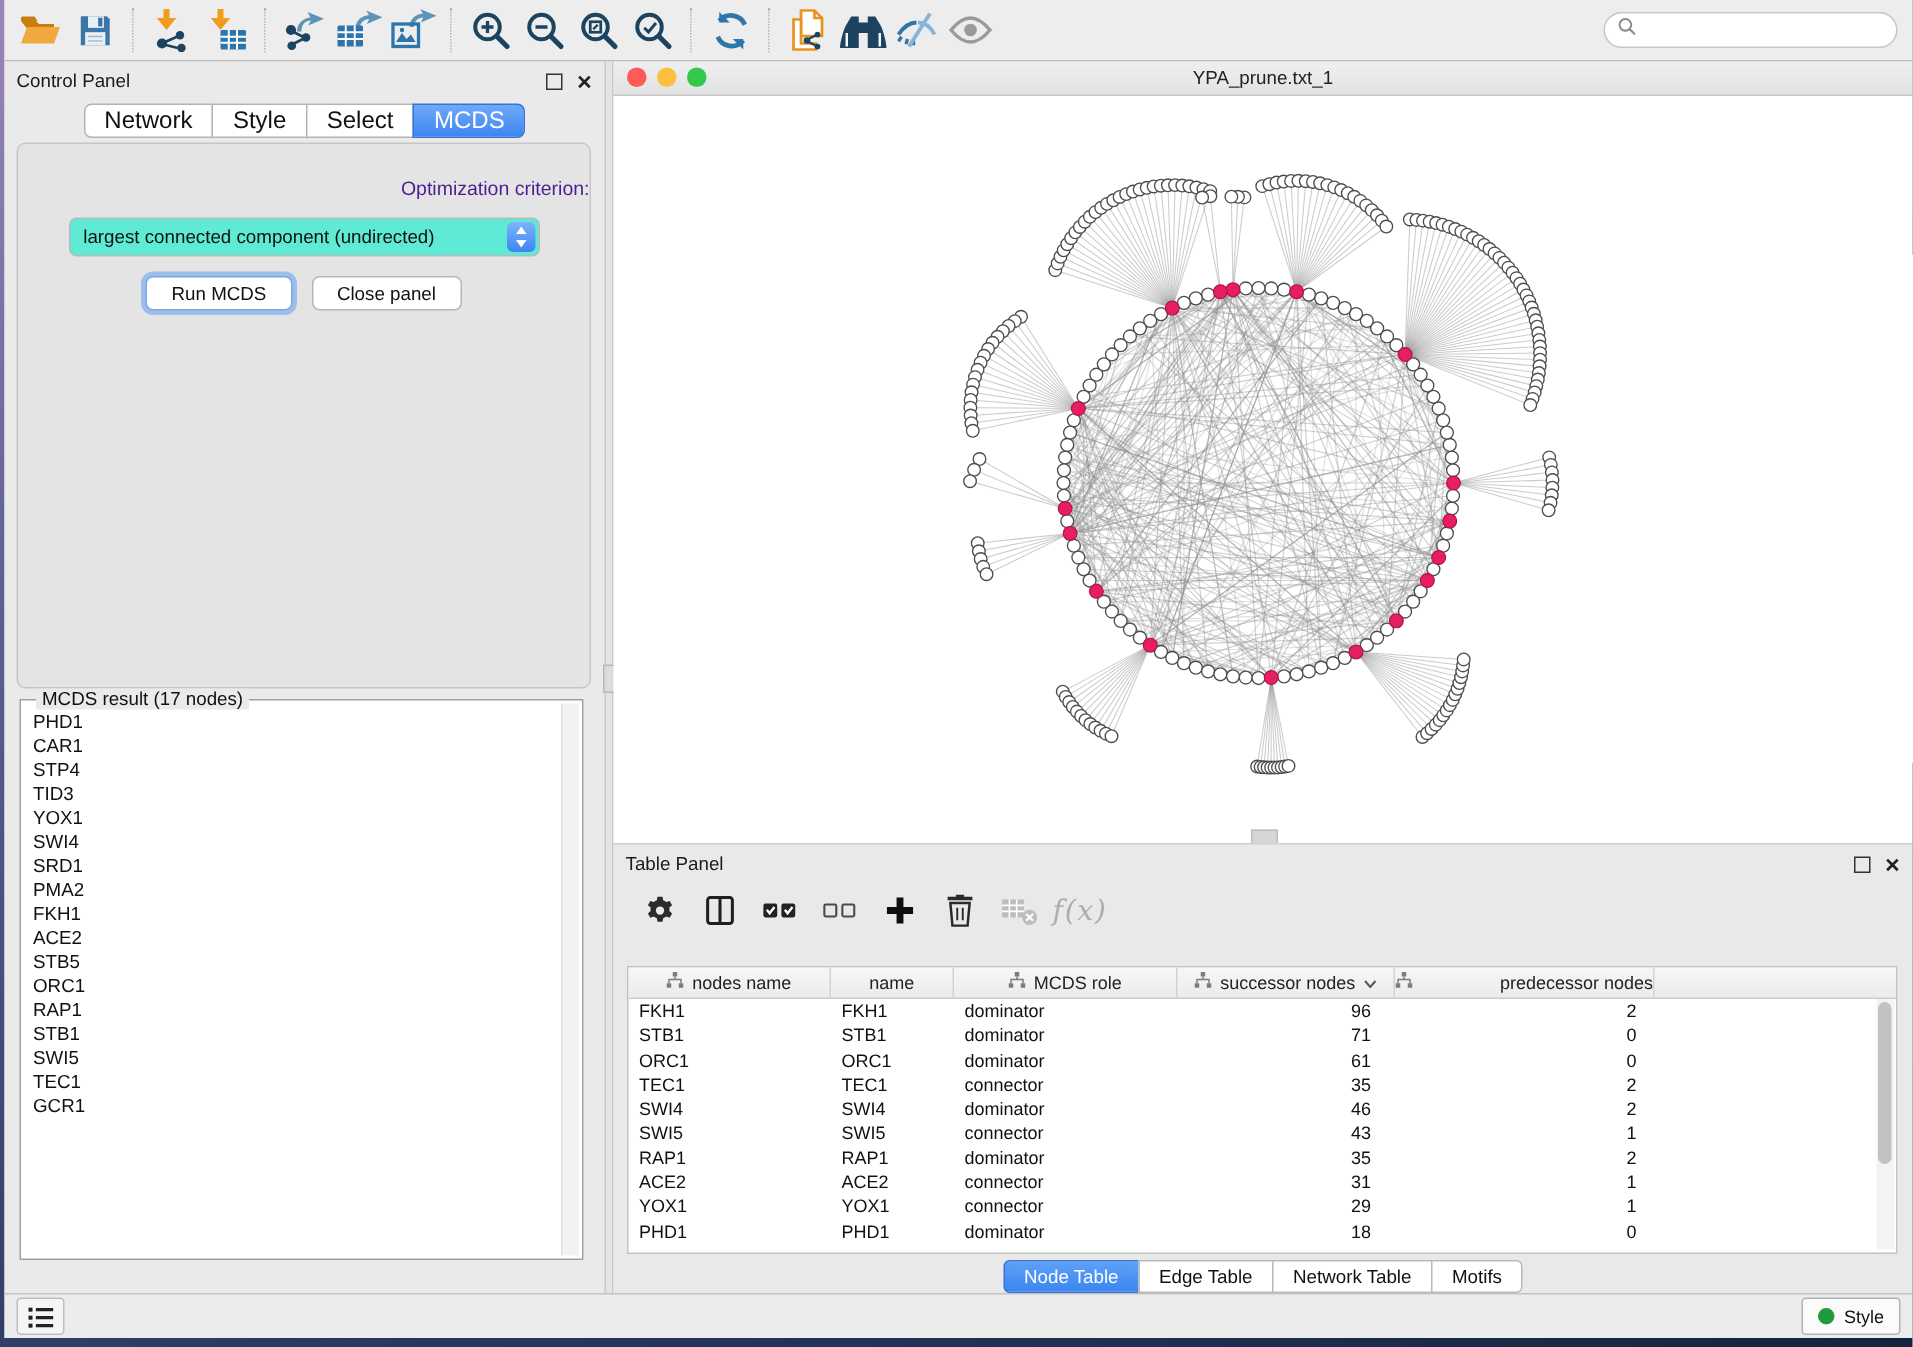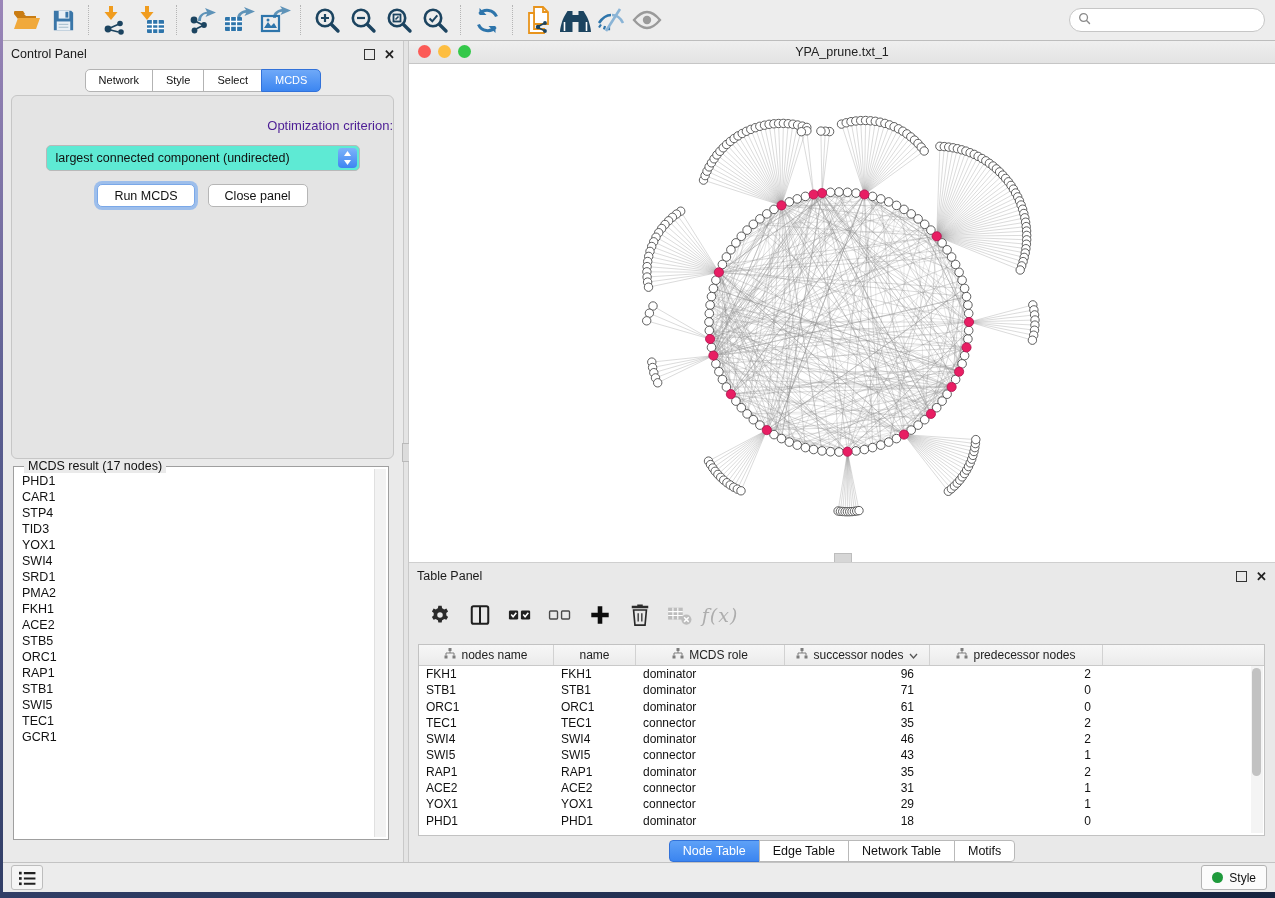--- a/index.html
+++ b/index.html
@@ -19,21 +19,21 @@
   
   .main{position:absolute;left:0;top:41px;width:100%;bottom:30px;}
   .cpanel{position:absolute;left:0;top:0;width:400px;height:100%;background:#eaeaea;}
   .ptitle{height:26px;display:flex;align-items:center;padding:0 8px;font-size:12.5px;color:#1a1a1a;}
   .pticons{margin-left:auto;display:flex;align-items:center;gap:9px;}
   .float-ic{width:9px;height:9px;border:1.5px solid #333;display:inline-block;cursor:pointer;}
   .close-ic{font-size:13px;font-weight:bold;color:#222;cursor:pointer;line-height:1;}
 
   .seg{display:flex;justify-content:center;margin-top:2px;}
   .segtab{height:21px;line-height:21px;padding:0 13px;background:#fff;border:1px solid #b3b3b3;margin-left:-1px;
-          font-size:11px;color:#111;cursor:pointer;}
+          font-size:16px;color:#111;cursor:pointer;}
   .segtab:first-child{border-radius:5px 0 0 5px;margin-left:0;}
   .segtab:last-child{border-radius:0 5px 5px 0;}
   .segtab.active{background:linear-gradient(#6fa9f8,#3c86f1);border-color:#3272d9;color:#fff;}
 
   .cbox{position:absolute;left:8px;right:9px;top:54px;height:362px;background:#e4e4e4;
         border:1px solid #c6c6c6;border-radius:6px;}
   .optlabel{text-align:right;margin-top:22px;font-size:13px;color:#4c1d95;}
   .selectwrap{margin:12px auto 0;width:312px;height:24px;background:#5eead4;border:1px solid #b9b9b9;border-radius:5px;
               display:flex;align-items:center;position:relative;cursor:pointer;}
   .selectwrap .sval{flex:1;font-size:12.5px;padding-left:9px;color:#111;white-space:nowrap;}
@@ -56,21 +56,21 @@
   .rcol{position:absolute;left:406px;top:0;right:0;height:100%;}
   .nettitle{height:22px;background:linear-gradient(#efefef,#e3e3e3);border-bottom:1px solid #c6c6c6;position:relative;
             display:flex;align-items:center;justify-content:center;font-size:12.5px;color:#222;}
   .lights{position:absolute;left:9px;top:4px;display:flex;gap:7px;}
   .light{width:13px;height:13px;border-radius:50%;}
   .canvas{position:absolute;left:0;top:23px;width:100%;height:498px;background:#fff;cursor:default;}
   .hgrip{position:absolute;left:50%;bottom:-2px;width:16px;height:9px;margin-left:-8px;background:#d6d6d6;border:1px solid #bdbdbd;}
 
   
   .tpanel{position:absolute;left:0;top:521px;right:0;bottom:0;background:#e9e9e9;border-top:1px solid #cfcfcf;}
-  .ttoolbar{height:44px;margin:4px 10px 0;display:flex;align-items:center;gap:14px;padding-left:8px;}
+  .ttoolbar{height:44px;margin:4px 10px 0;display:flex;gap:14px;padding-left:8px;}
   .ticon{display:flex;align-items:center;justify-content:center;width:26px;height:28px;cursor:pointer;}
   .fx{font-family:"DejaVu Serif",serif;font-style:italic;font-size:19px;color:#adadad;letter-spacing:1px;}
   .tablewrap{position:absolute;left:9px;right:10px;top:81px;height:190px;background:#fff;border:1px solid #c2c2c2;overflow:hidden;}
   .thead{display:flex;height:20px;background:linear-gradient(#f7f7f7,#ebebeb);border-bottom:1px solid #c9c9c9;}
   .thcell{display:flex;align-items:center;justify-content:center;gap:5px;font-size:12px;color:#222;
           border-right:1px solid #d2d2d2;box-sizing:border-box;cursor:pointer;}
   .rows{position:relative;}
   .row{display:flex;height:16.3px;}
   .cell{font-size:12px;color:#111;line-height:16.3px;white-space:nowrap;box-sizing:border-box;}
   .cl{padding-left:7px;text-align:left;}
@@ -1176,21 +1176,21 @@
                       <rect x="0.5" y="7.5" width="3" height="3"></rect>
                       <rect x="8.5" y="7.5" width="3" height="3"></rect>
                     </g>
                     <path d="M6 3v2M2 7.5V5h8v2.5" fill="none" stroke="#7d7d7d" stroke-width="1"></path>
                   </svg></span>
                 <span>successor nodes</span>
                 <span><svg width="9" height="6" viewBox="0 0 9 6">
                     <path d="M1 1l3.5 4L8 1" fill="none" stroke="#555" stroke-width="1.3"></path>
                   </svg></span>
               </div>
-              <div class="thcell" style="width: 173px;">
+              <div class="thcell" style="width: 173px; justify-content: space-between;">
                 <span><svg width="12" height="11" viewBox="0 0 12 11">
                     <g fill="#7d7d7d">
                       <rect x="4.5" y="0" width="3" height="3"></rect>
                       <rect x="0.5" y="7.5" width="3" height="3"></rect>
                       <rect x="8.5" y="7.5" width="3" height="3"></rect>
                     </g>
                     <path d="M6 3v2M2 7.5V5h8v2.5" fill="none" stroke="#7d7d7d" stroke-width="1"></path>
                   </svg></span>
                 <span>predecessor nodes</span>
               </div>

